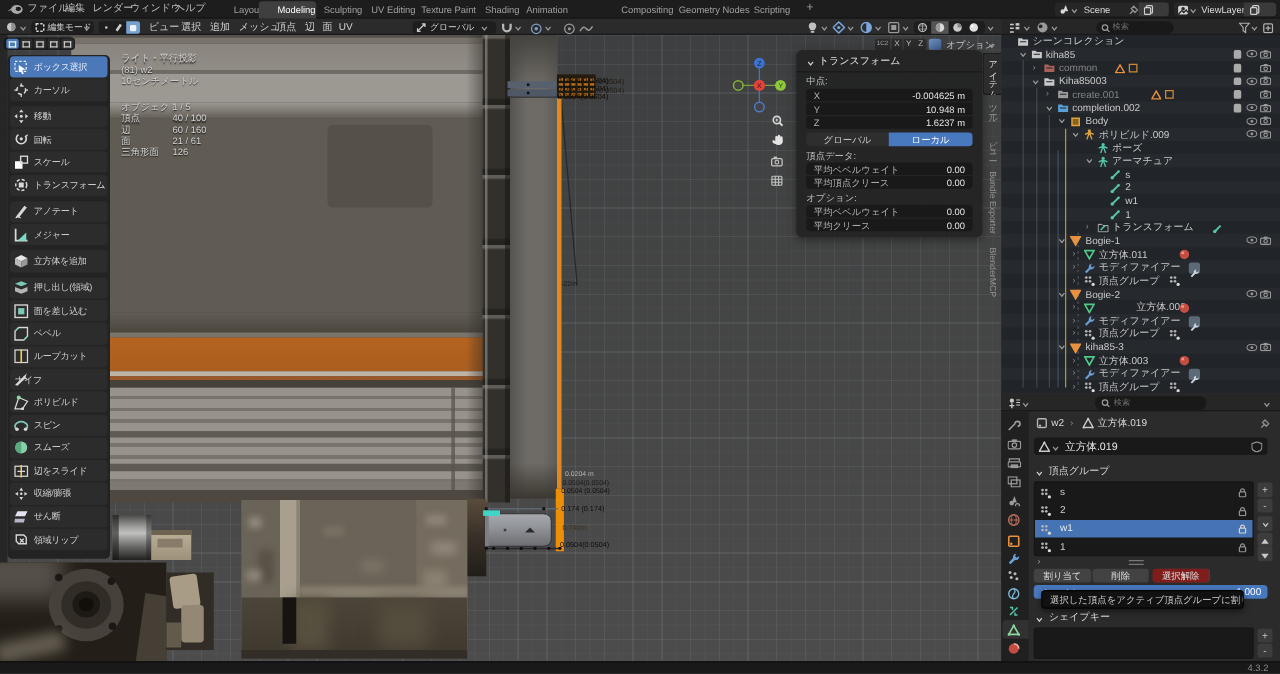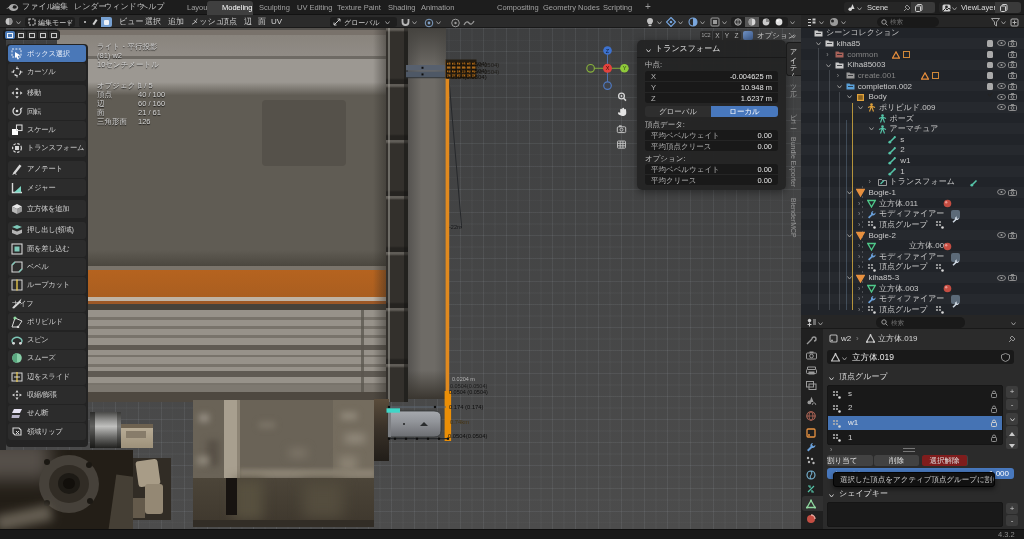--- a/index.html
+++ b/index.html
@@ -1110,21 +1110,21 @@
 <div style="position:absolute;left:1006px;top:425.5px;width:12px;height:11.5px;background:#3c3c3c;border-radius:2px;"><svg width="12" height="11" viewBox="0 0 12 11">
         <path d="M6 3 L9 7 H3 Z" fill="#c9c9c9"></path>
       </svg></div>
 <div style="position:absolute;left:1006px;top:437px;width:12px;height:11.5px;background:#3c3c3c;border-radius:2px;"><svg width="12" height="11" viewBox="0 0 12 11">
         <path d="M6 8 L3 4 H9 Z" fill="#c9c9c9"></path>
       </svg></div>
 <div style="position:absolute;left:830px;top:444.5px;font-size:7px;color:#999;white-space:nowrap;line-height:9px;">›</div>
 <div style="position:absolute;left:903px;top:448px;width:12px;height:1px;background:#777;"></div>
 <div style="position:absolute;left:903px;top:450.5px;width:12px;height:1px;background:#777;"></div>
 <div style="position:absolute;left:827px;top:455px;width:46px;height:11px;background:#424242;border-radius:2.5px;">
-      <span style="display:block;font-size:7.5px;color:#e0e0e0;line-height:11px;">割り当て</span>
+      <span style="display:block;text-align:center;font-size:7.5px;color:#e0e0e0;line-height:11px;">割り当て</span>
     </div>
 <div style="position:absolute;left:874px;top:455px;width:45px;height:11px;background:#424242;border-radius:2.5px;">
       <span style="display:block;text-align:center;font-size:7.5px;color:#e0e0e0;line-height:11px;">削除</span>
     </div>
 <div style="position:absolute;left:924px;top:455px;width:44px;height:11px;background:#424242;border-radius:2.5px;">
       <span style="display:block;text-align:center;font-size:7.5px;color:#e0e0e0;line-height:11px;">選択</span>
     </div>
 <div style="position:absolute;left:922px;top:455px;width:45px;height:11px;background:#7f1d1d;border-radius:2.5px;">
       <span style="display:block;text-align:center;font-size:7.5px;color:#e0e0e0;line-height:11px;">選択解除</span>
     </div>

